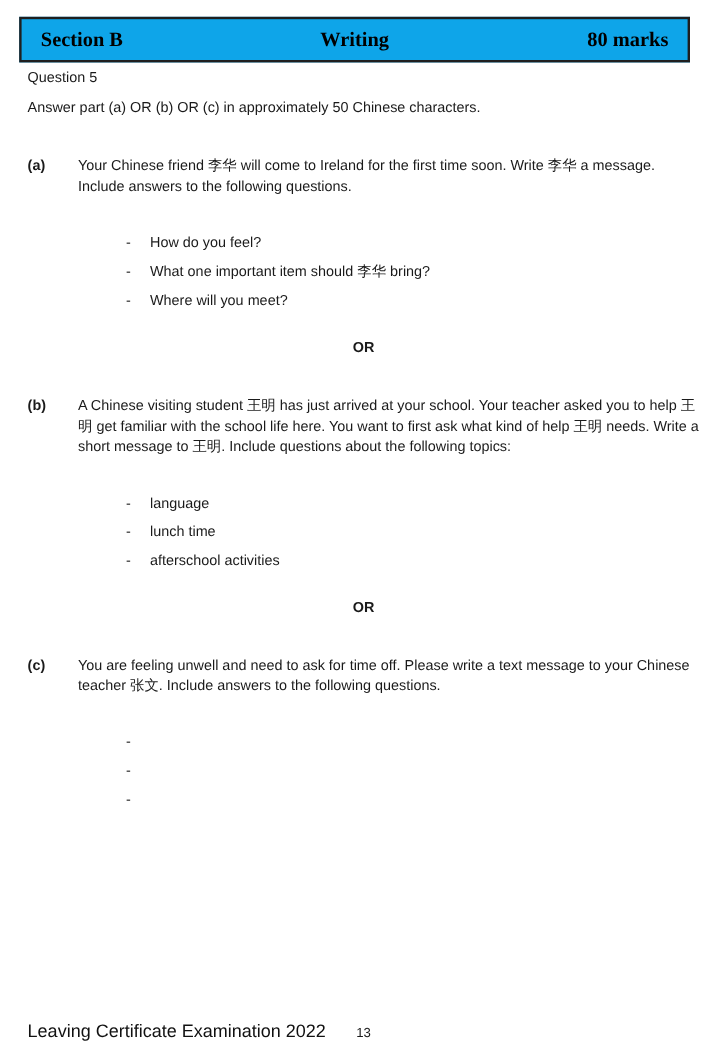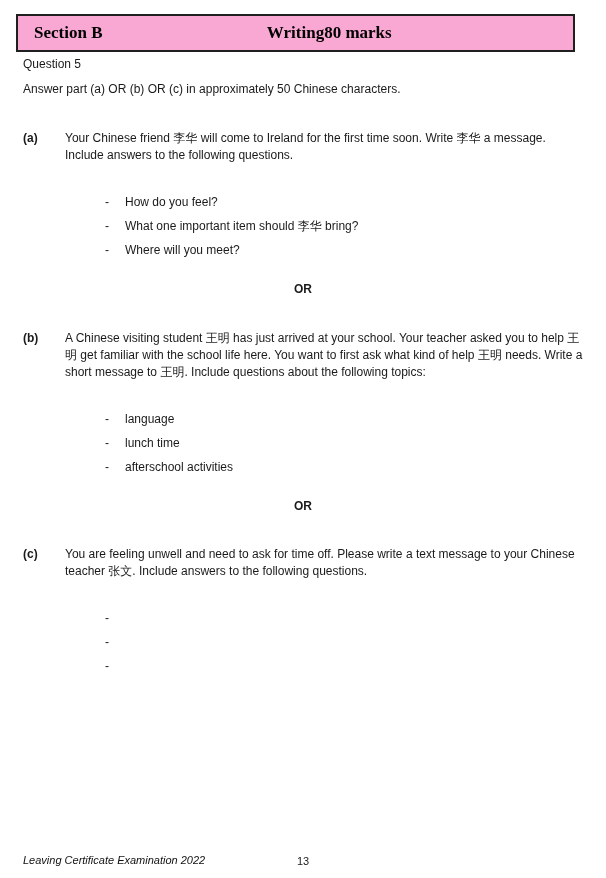--- a/index.html
+++ b/index.html
@@ -10,33 +10,33 @@
     font-family: "Liberation Sans", sans-serif;
     color: #1a1a1a;
     overflow: hidden;
   }
   .page { position: relative; width: 606px; height: 878px; }
 
   
   .section-bar {
     margin: 14px 31px 0 16px;
     height: 38px;
-    background: #f9a8d4;
+    background: #0ea5e9;
     border: 2px solid #1f1f1f;
     display: grid;
     grid-template-columns: 1fr auto 1fr;
     align-items: center;
     padding: 0 16px;
     font-family: "Liberation Serif", serif;
     font-weight: bold;
     font-size: 17px;
     color: #000;
   }
   .section-bar .mid { text-align: center; }
-  .section-bar .right { }
+  .section-bar .right { text-align: right; }
 
   .content { padding: 0 23px; }
 
   .question-label {
     margin-top: 5px;
     font-weight: normal;
     font-size: 12px;
   }
   .instruction {
     margin-top: 11px;
@@ -83,22 +83,21 @@
     font-weight: bold;
     font-size: 12px;
     margin-top: 24px;
     margin-bottom: 33px;
   }
 
   .footer {
     position: absolute;
     left: 23px;
     bottom: 25px;
-    font-style: italic;
-    font-size: 11px;
+    font-size: 15px;
     line-height: 14px;
     color: #111;
   }
   .page-number {
     position: absolute;
     bottom: 25px;
     left: 0; right: 0;
     text-align: center;
     font-size: 11px;
     font-style: normal;

